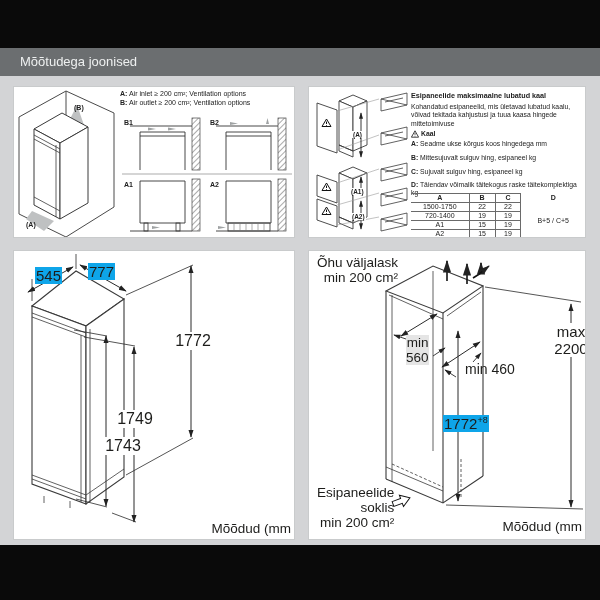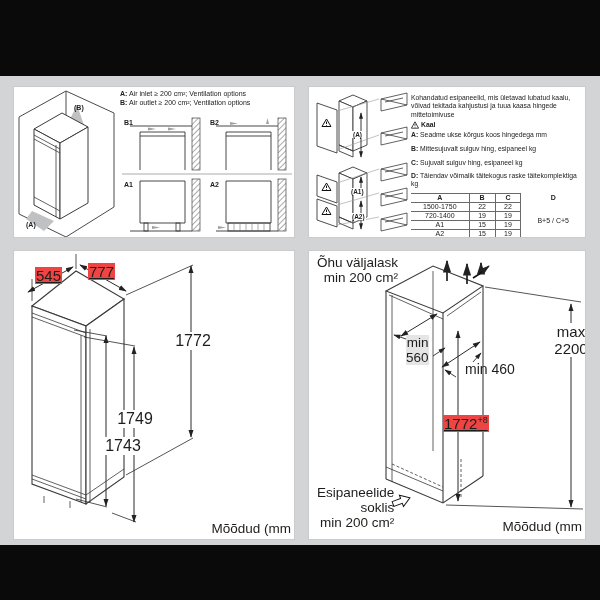--- a/index.html
+++ b/index.html
@@ -8,21 +8,21 @@
   .titlebar{position:absolute;left:0;top:48px;width:600px;height:28px;background:#6b6e70;}
   .titlebar span{display:block;padding-left:20px;line-height:28px;font-size:13px;color:#eef0f0;}
   .content{position:absolute;left:0;top:76px;width:600px;height:469px;background:#d3d4d6;}
   .panel{position:absolute;background:#ffffff;border:1px solid #c9cbcc;box-sizing:border-box;overflow:hidden;}
   .p-tl{left:13px;top:10px;width:282px;height:152px;}
   .p-tr{left:308px;top:10px;width:278px;height:152px;}
   .p-bl{left:13px;top:174px;width:282px;height:290px;}
   .p-br{left:308px;top:174px;width:278px;height:290px;}
   svg{position:absolute;left:0;top:0;}
   .lbl{position:absolute;color:#1d1d1b;white-space:nowrap;}
-  .dim{font-size:15px;background:#ef4444;padding:0 1px;text-decoration:underline;}
+  .dim{font-size:15px;background:#0ea5e9;padding:0 1px;}
   .dimL{font-size:16px;background:#fff;text-align:center;}
   .foot{font-size:13.5px;color:#1d1d1b;}
   .tiny{font-size:7px;line-height:9px;color:#222;}
   .tinyb{font-weight:bold;}
   .mini-lbl{position:absolute;font-size:7px;font-weight:bold;color:#222;}
   .figlbl{position:absolute;font-size:6.5px;font-weight:bold;color:#222;background:#fff;padding:0 1px;}
   .tr-text{position:absolute;left:102px;top:4px;width:172px;color:#222;}
   .tr-text h3{margin:0;font-size:7.2px;line-height:9px;font-weight:bold;}
   .tr-text p{margin:3px 0 0 0;font-size:6.8px;line-height:8.4px;}
   .kaalrow{margin-top:2px;font-size:6.8px;line-height:8px;display:flex;align-items:center;gap:2px;}
@@ -37,20 +37,23 @@
   .boldcell{font-weight:bold;}
   .sup{font-size:9px;vertical-align:6px;}
   .two{line-height:15px;font-size:13.5px;text-align:right;}
   .two15{line-height:17px;font-size:15px;background:#fff;text-align:center;}
 </style>
 </head>
 <body>
 
 <div class="stage">
 
+  <div class="titlebar">
+    <span>Mõõtudega joonised</span>
+  </div>
 
   <div class="content">
 
     <section class="panel p-tl">
       <svg width="110" height="152" viewBox="0 0 110 152">
         <g stroke="#4a4a4a" stroke-width="1" fill="none">
           <path d="M5,30 L52,4 L100,26 L100,120 M5,30 L5,127 L52,150 L100,120 M52,4 L52,28"></path>
         </g>
         <g fill="#bfc1c2" stroke="none">
           <polygon points="56,30 70,37 70,108 56,101"></polygon>
@@ -176,20 +179,21 @@
               <polygon points="0,6 26,0 26,12 0,18"></polygon>
               <path d="M0,6 L26,12 M4,9 L22,5" fill="none"></path>
             </g>
         </g>
       </svg>
       <span class="figlbl" style="left:43px;top:44px">(A)</span>
       <span class="figlbl" style="left:41px;top:101px">(A1)</span>
       <span class="figlbl" style="left:42px;top:126px">(A2)</span>
 
       <div class="tr-text">
+        <h3>Esipaneelide maksimaalne lubatud kaal</h3>
         <p>Kohandatud esipaneelid, mis ületavad lubatud kaalu, võivad tekitada kahjustusi ja tuua kaasa hingede mittetoimivuse</p>
         <div class="kaalrow">
           <svg width="8" height="8" viewBox="0 0 10 10" style="position:static">
             <path d="M0.5,9 L5,1 L9.5,9 Z" fill="none" stroke="#111" stroke-width="1"></path>
             <path d="M5,3.6 V6 M5,7.2 V8" stroke="#111" stroke-width="1"></path>
           </svg>
           <b>Kaal</b>
         </div>
         <div class="defrow" style="margin-top:2px"><b>A:</b> <span>Seadme ukse kõrgus koos hingedega mm</span></div>
         <div class="defrow" style="margin-top:6px"><b>B:</b> <span>Mittesujuvalt sulguv hing, esipaneel kg</span></div>

